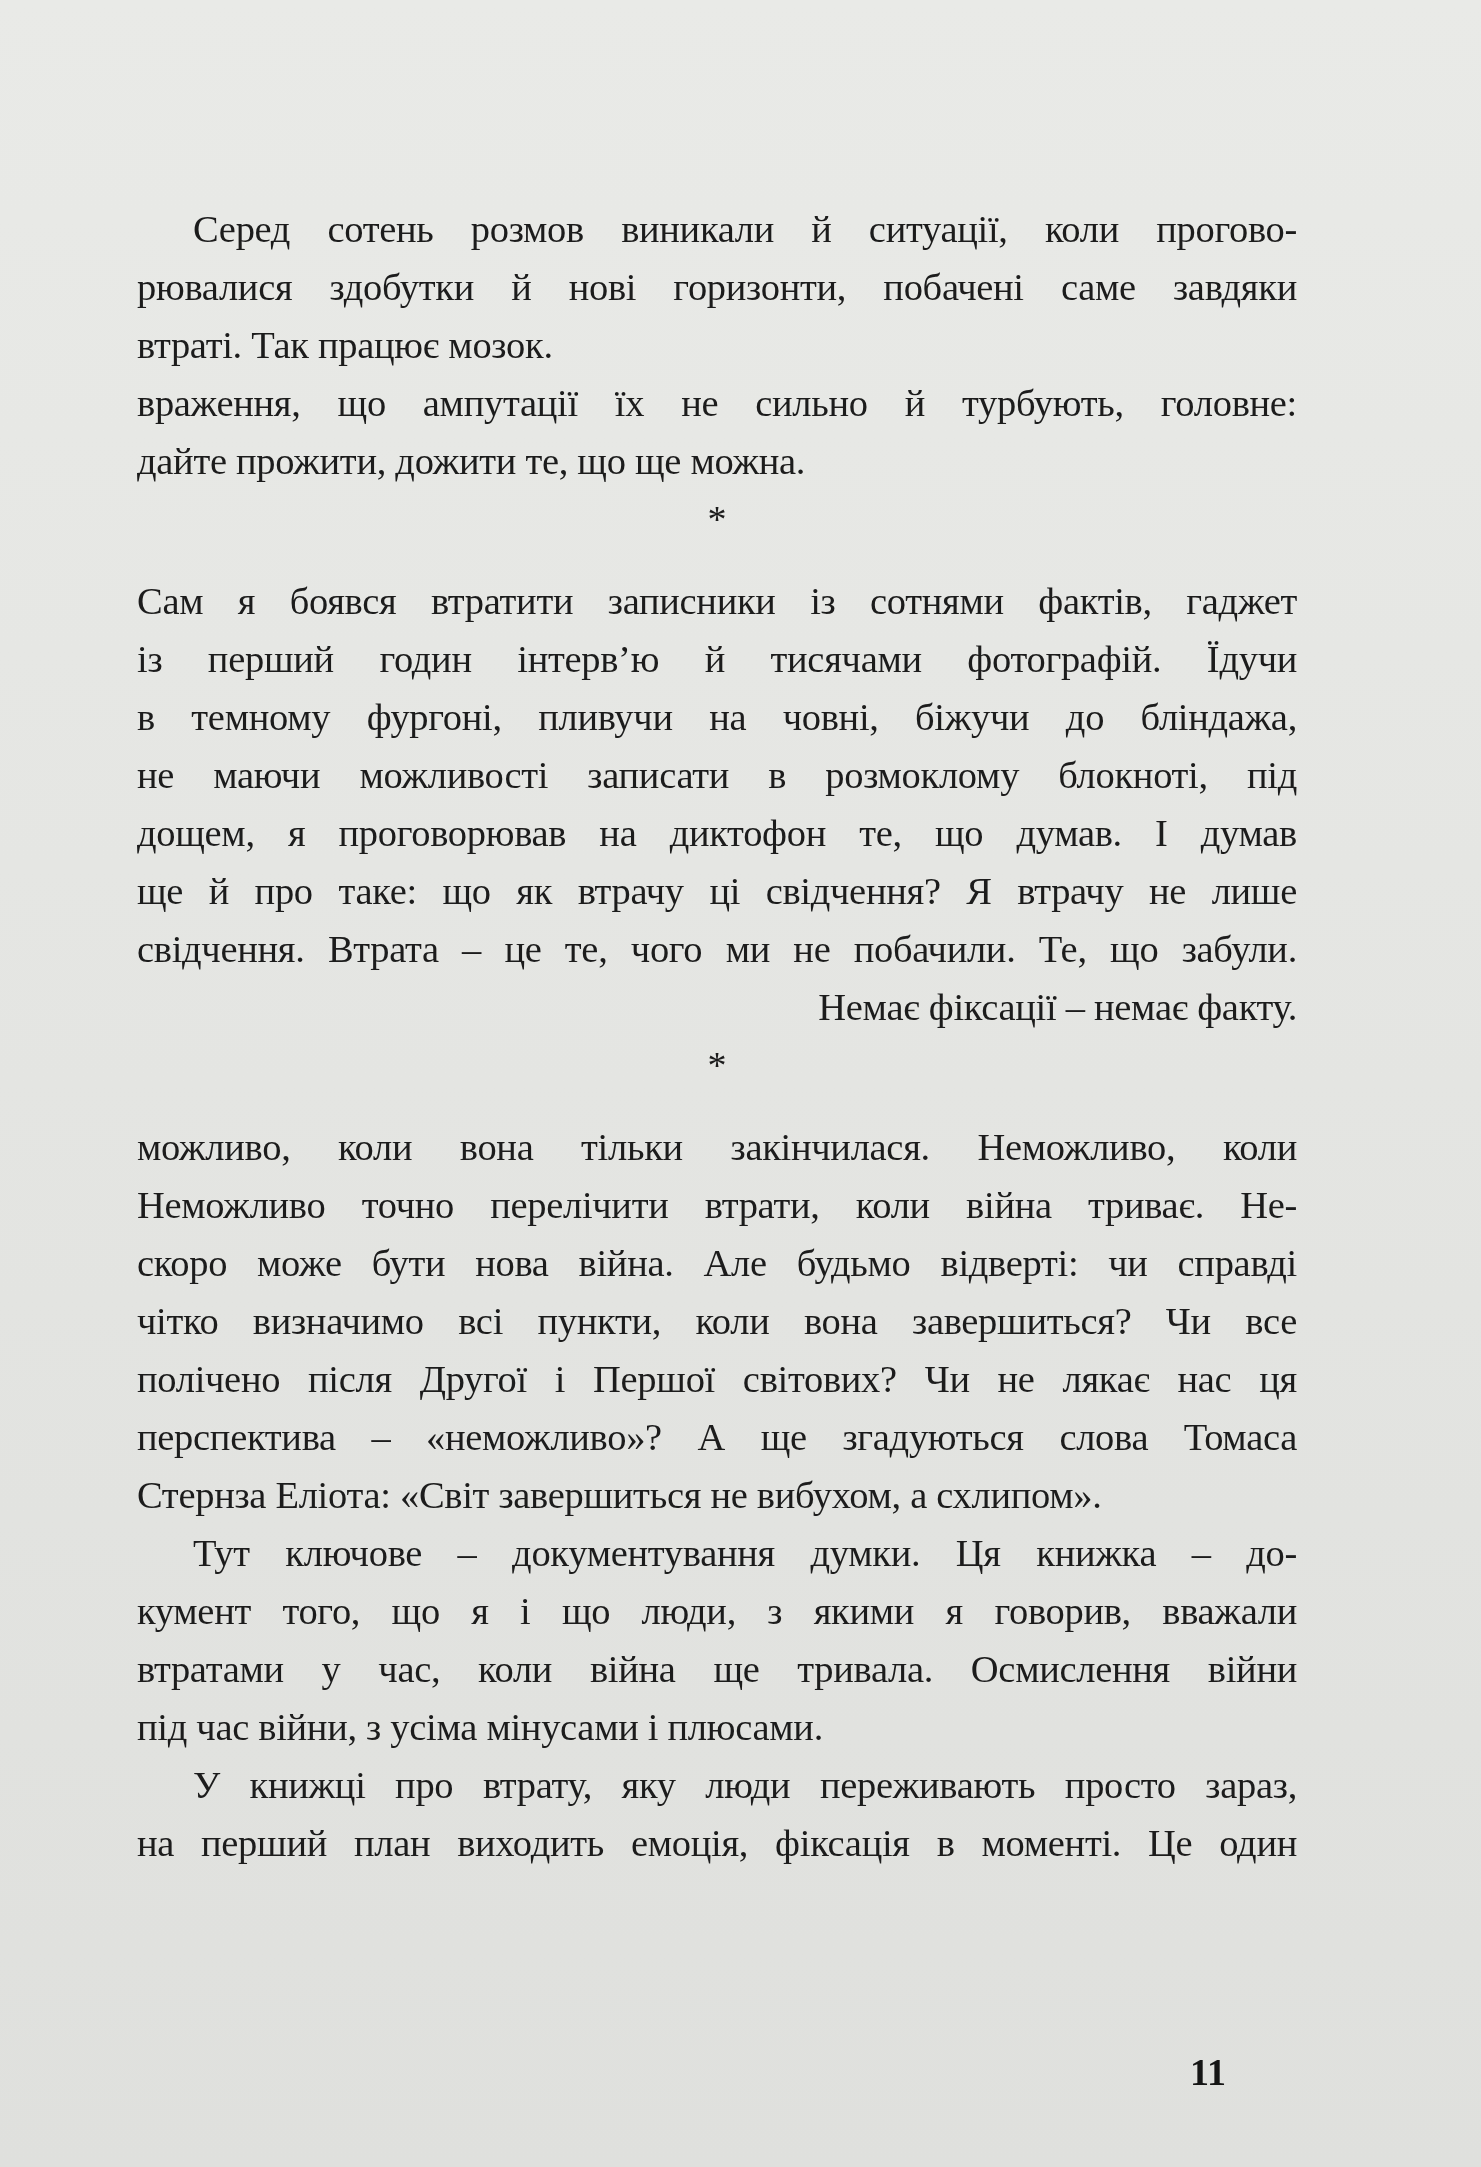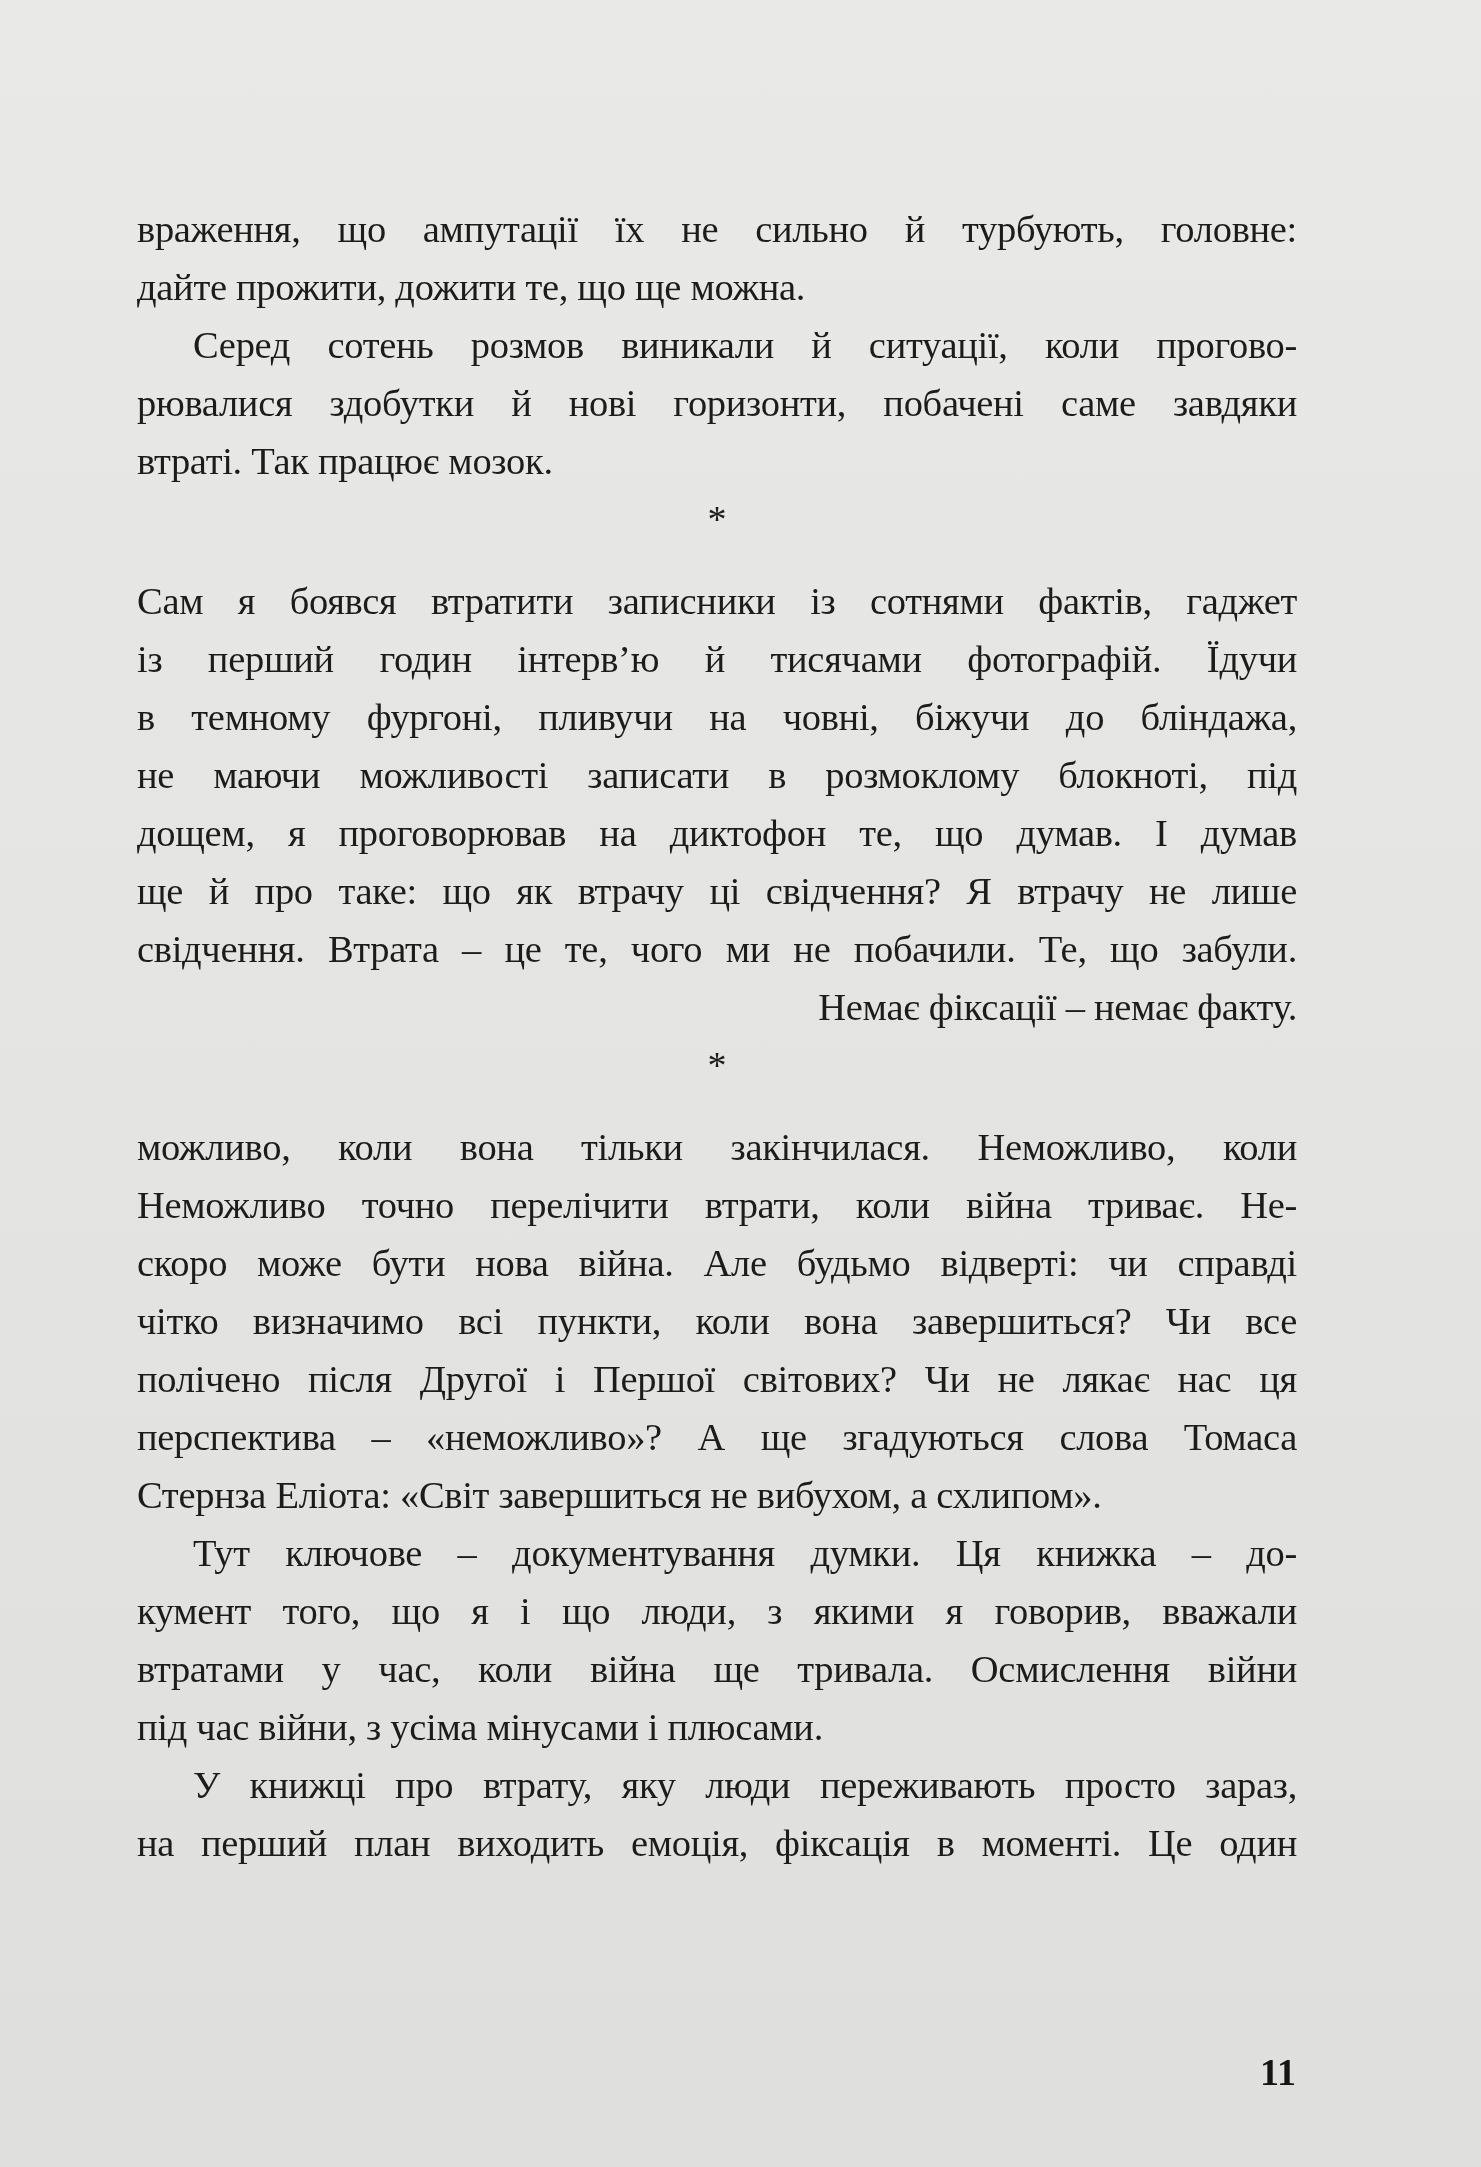--- a/index.html
+++ b/index.html
@@ -50,42 +50,42 @@
     line-height: 58px;
     font-size: 38px;
     padding-left: 0;
   }
   .gap-after-sep {
     display: block;
     height: 30px;
   }
   .page-number {
     position: absolute;
-    left: 1260px;
+    left: 1190px;
     top: 2050px;
     font-size: 38px;
     font-weight: bold;
     color: #151515;
   }
 </style>
 </head>
 <body>
 
 <div class="page">
   <div class="text-block">
 
     <div>
-      <span class="line justify">враження, що ампутації їх не сильно й турбують, головне:</span>
-      <span class="line">дайте прожити, дожити те, що ще можна.</span>
+      <span class="line justify indent">Серед сотень розмов виникали й ситуації, коли прогово-</span>
+      <span class="line justify">рювалися здобутки й нові горизонти, побачені саме завдяки</span>
+      <span class="line">втраті. Так працює мозок.</span>
     </div>
 
     <div>
-      <span class="line justify indent">Серед сотень розмов виникали й ситуації, коли прогово-</span>
-      <span class="line justify">рювалися здобутки й нові горизонти, побачені саме завдяки</span>
-      <span class="line">втраті. Так працює мозок.</span>
+      <span class="line justify">враження, що ампутації їх не сильно й турбують, головне:</span>
+      <span class="line">дайте прожити, дожити те, що ще можна.</span>
     </div>
 
     <span class="separator">*</span>
     <span class="gap-after-sep"></span>
 
     <div>
       <span class="line justify">Сам я боявся втратити записники із сотнями фактів, гаджет</span>
       <span class="line justify">із перший годин інтерв’ю й тисячами фотографій. Їдучи</span>
       <span class="line justify">в темному фургоні, пливучи на човні, біжучи до бліндажа,</span>
       <span class="line justify">не маючи можливості записати в розмоклому блокноті, під</span>

